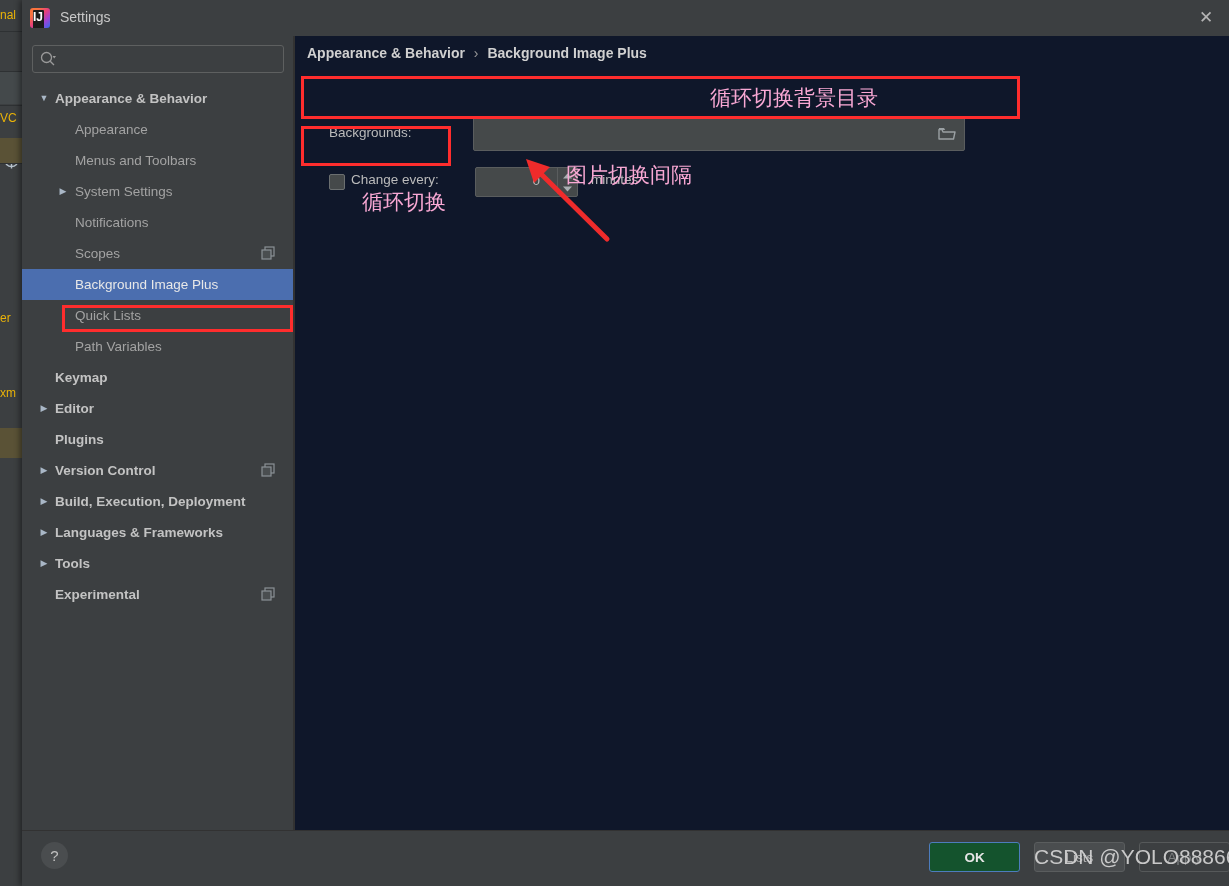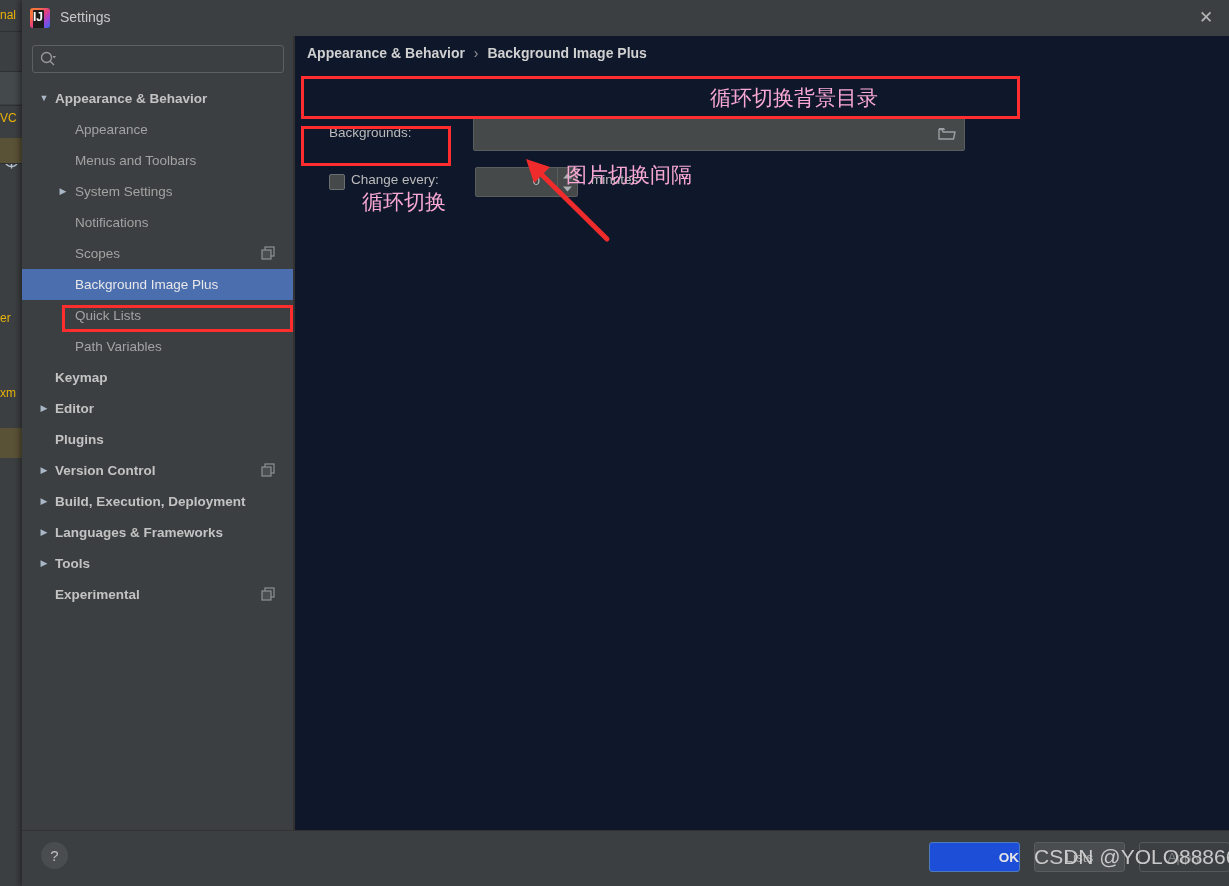--- a/index.html
+++ b/index.html
@@ -255,23 +255,22 @@
   }
   .dlg-btn {
     position: absolute; top: 11px; height: 30px;
     border-radius: 3px; font-size: 13.5px;
     text-align: center; line-height: 30px;
     box-sizing: border-box; cursor: pointer;
     font-family: "Liberation Sans", sans-serif;
   }
   #ok-btn {
     left: 907px; width: 91px;
-    background: #1d4ed8; border: 1px solid #4d7cbd; color: #e6e6e6;
+    background: #14532d; border: 1px solid #4d7cbd; color: #e6e6e6;
     font-weight: bold;
-    text-align: right;
   }
   #cancel-btn {
     left: 1012px; width: 91px;
     background: #4a4d4f; border: 1px solid #5a5d5e; color: #b4b4b4;
   }
   #apply-btn {
     left: 1117px; width: 91px;
     background: #43464800; border: 1px solid #56595a; color: #7c7f80;
   }
 

